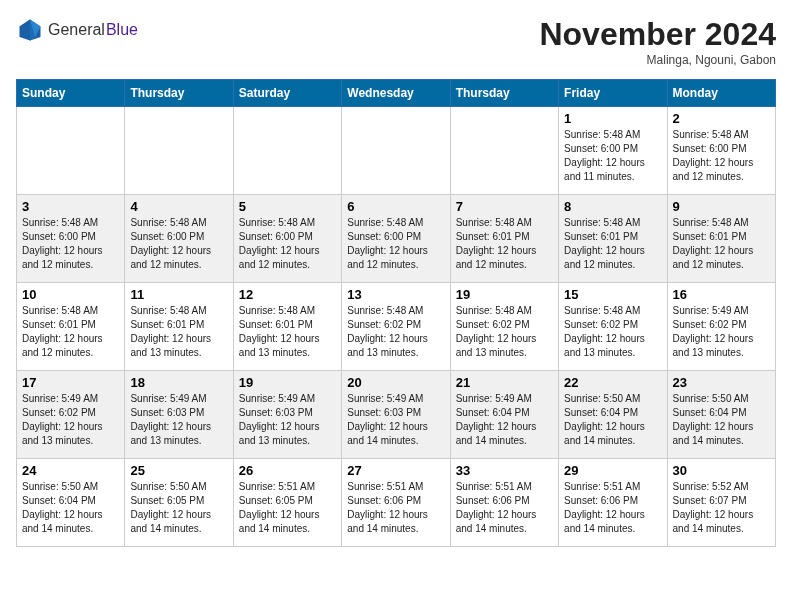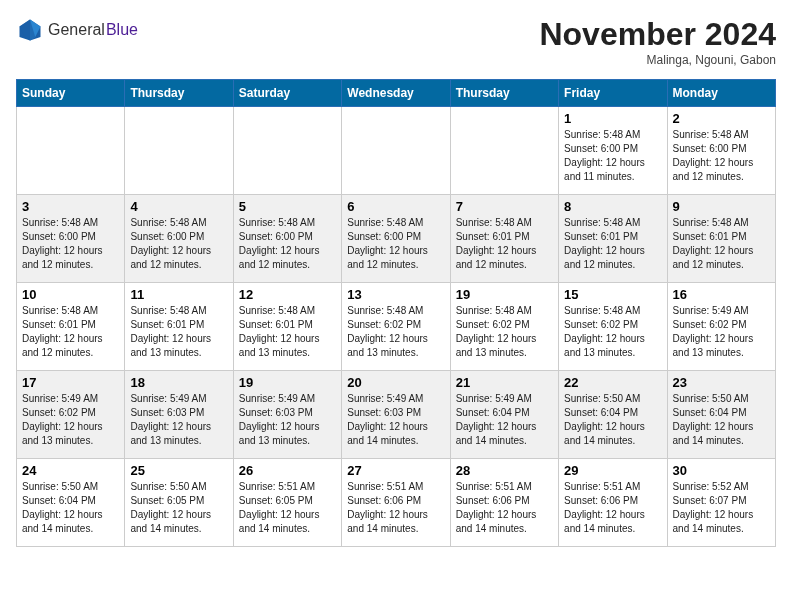--- a/index.html
+++ b/index.html
@@ -233,21 +233,21 @@
         </td>
         <td>
           <div class="day-num">26</div>
           <div class="day-info">Sunrise: 5:51 AM<br>Sunset: 6:05 PM<br>Daylight: 12 hours<br>and 14 minutes.</div>
         </td>
         <td>
           <div class="day-num">27</div>
           <div class="day-info">Sunrise: 5:51 AM<br>Sunset: 6:06 PM<br>Daylight: 12 hours<br>and 14 minutes.</div>
         </td>
         <td>
-          <div class="day-num">28</div>
+          <div class="day-num">33</div>
           <div class="day-info">Sunrise: 5:51 AM<br>Sunset: 6:06 PM<br>Daylight: 12 hours<br>and 14 minutes.</div>
         </td>
         <td>
           <div class="day-num">29</div>
           <div class="day-info">Sunrise: 5:51 AM<br>Sunset: 6:06 PM<br>Daylight: 12 hours<br>and 14 minutes.</div>
         </td>
         <td>
           <div class="day-num">30</div>
           <div class="day-info">Sunrise: 5:52 AM<br>Sunset: 6:07 PM<br>Daylight: 12 hours<br>and 14 minutes.</div>
         </td>

